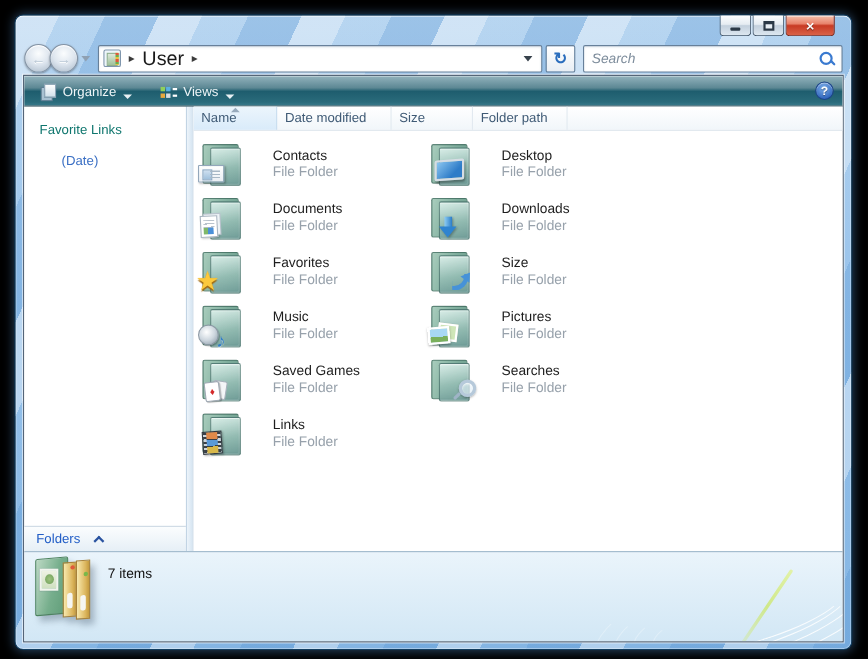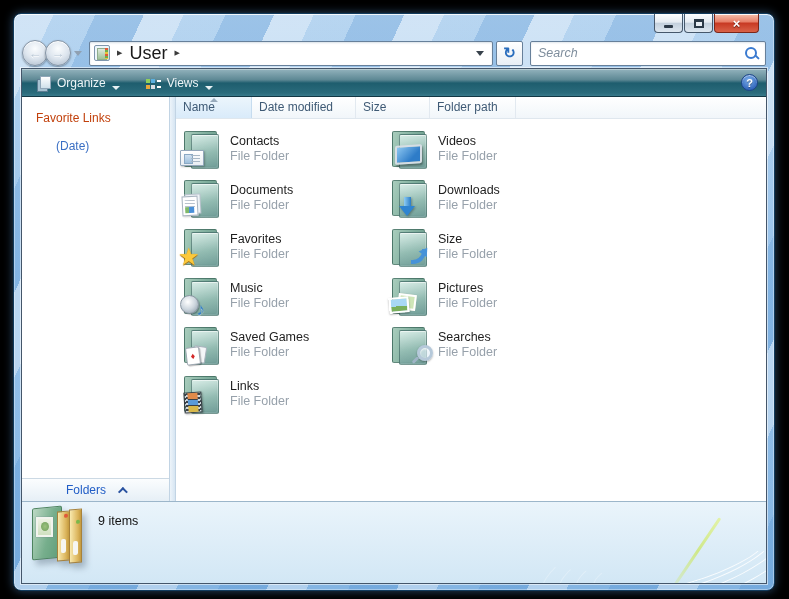--- a/index.html
+++ b/index.html
@@ -89,24 +89,24 @@
   .ic-views::after { content:""; position:absolute; left:11px; top:2px; width:4px; height:2px;
     background:#fff; box-shadow:0 6px 0 #fff; }
   .helpbtn { margin-left:auto; width:17px; height:17px; border-radius:50%;
     background:radial-gradient(circle at 45% 35%, #7db0ea, #2a5fb8 80%); border:1px solid #1c4488;
     color:#fff; font-weight:bold; font-size:11px; display:flex; align-items:center; justify-content:center;
     text-shadow:0 1px 1px rgba(0,0,0,.4); box-shadow:inset 0 1px 1px rgba(255,255,255,.6); }
 
   
   .main { flex:1; display:flex; min-height:0; }
   .sidebar { width:147px; flex:none; background:#fff; display:flex; flex-direction:column; }
-  .fav-header { color:#c2410c; padding:14px 0 0 14px; }
+  .fav-header { color:#0f766e; padding:14px 0 0 14px; }
   .fav-empty { color:#3a6fc4; padding:14px 0 0 34px; }
   .sidebar-spacer { flex:1; }
-  .folders-bar { height:23px; flex:none; display:flex; align-items:center; justify-content:center;
+  .folders-bar { height:23px; flex:none; display:flex; align-items:center; justify-content:flex-start;
     padding:0 11px; background:linear-gradient(#fbfdfe,#e6eff6); border-top:1px solid #ccd9e4; color:#215dc6;gap:12px; }
   .chev-up { width:7px; height:7px; border:solid #2a53a0; border-width:2px 2px 0 0;
     transform:rotate(-45deg) translateY(2px); }
 
   .splitter { width:7px; flex:none; background:linear-gradient(90deg,#edf4fa,#d6e5f2);
     border-left:1px solid #c2d4e4; border-right:1px solid #c2d4e4; }
 
   .listpane { flex:1; display:flex; flex-direction:column; background:#fff; min-width:0; }
   .hdr { height:22px; flex:none; display:flex; background:linear-gradient(#ffffff,#f1f6fa);
     border-bottom:1px solid #dfe7ee; color:#3f5a75; }
@@ -114,21 +114,21 @@
   .hcell-name { width:76px; background:linear-gradient(#ecf5fc,#d9ebfa); border-right-color:#c6dcef; }
   .sort-up { position:absolute; top:1px; left:34px; width:0; height:0;
     border-left:4px solid transparent; border-right:4px solid transparent; border-bottom:4px solid #98aabc; }
   .hcell-date { width:104px; } .hcell-size { width:74px; } .hcell-path { width:86px; }
   .hcell-fill { flex:1; border-right:none; }
 
   
   .items { flex:1; padding:8px 0 0 4px; display:grid; grid-template-columns:208px 208px;
     grid-auto-rows:49px; align-content:start; overflow:hidden; }
   .item { display:flex; align-items:flex-start; padding:3px 0 0 3px; }
-  .item-text { margin-left:9px; padding-top:4px; }
+  .item-text { margin-left:27px; padding-top:4px; }
   .item-name { color:#1e1e1e; font-size:12.5px; }
   .item-type { color:#97a1ab; font-size:12.5px; margin-top:1px; }
 
   
   .folder { position:relative; width:38px; height:40px; flex:none; }
   .f-back { position:absolute; left:1px; top:1px; width:33px; height:36px; border-radius:2px;
     background:linear-gradient(105deg,#a9cdbd 0%,#7fae9d 55%,#6c9c8c 100%);
     border:1px solid rgba(45,85,75,.55); }
   .f-front { position:absolute; left:8px; top:4px; width:28px; height:35px; border-radius:2px;
     background:linear-gradient(170deg, rgba(222,241,236,.92), rgba(150,190,181,.88) 55%, rgba(112,156,152,.92));
@@ -341,21 +341,21 @@
     </span>
   </div>
 
   <div class="item">
     <span class="folder">
       <span class="f-back"></span>
       <span class="f-front"></span>
       <span class="ov ov-desktop"></span>
     </span>
     <span class="item-text">
-      <div class="item-name">Videos</div>
+      <div class="item-name">Desktop</div>
       <div class="item-type">File Folder</div>
     </span>
   </div>
 
   <div class="item">
     <span class="folder">
       <span class="f-back"></span>
       <span class="f-front"></span>
       <span class="ov ov-documents"></span>
     </span>
@@ -469,17 +469,17 @@
       <div class="swirl sw2"></div>
       <div class="swirl sw3"></div>
       <div class="swirl sw4"></div>
       <div class="sw-green"></div>
       <div class="bigfolder">
         <span class="bf-back"></span>
         <span class="bf-f1"></span>
         <span class="bf-f2"></span>
         <span class="bf-pic"></span>
       </div>
-      <div class="status-count">9 items</div>
+      <div class="status-count">7 items</div>
     </div>
 
   </div>
 </div>
 
 </body></html>

